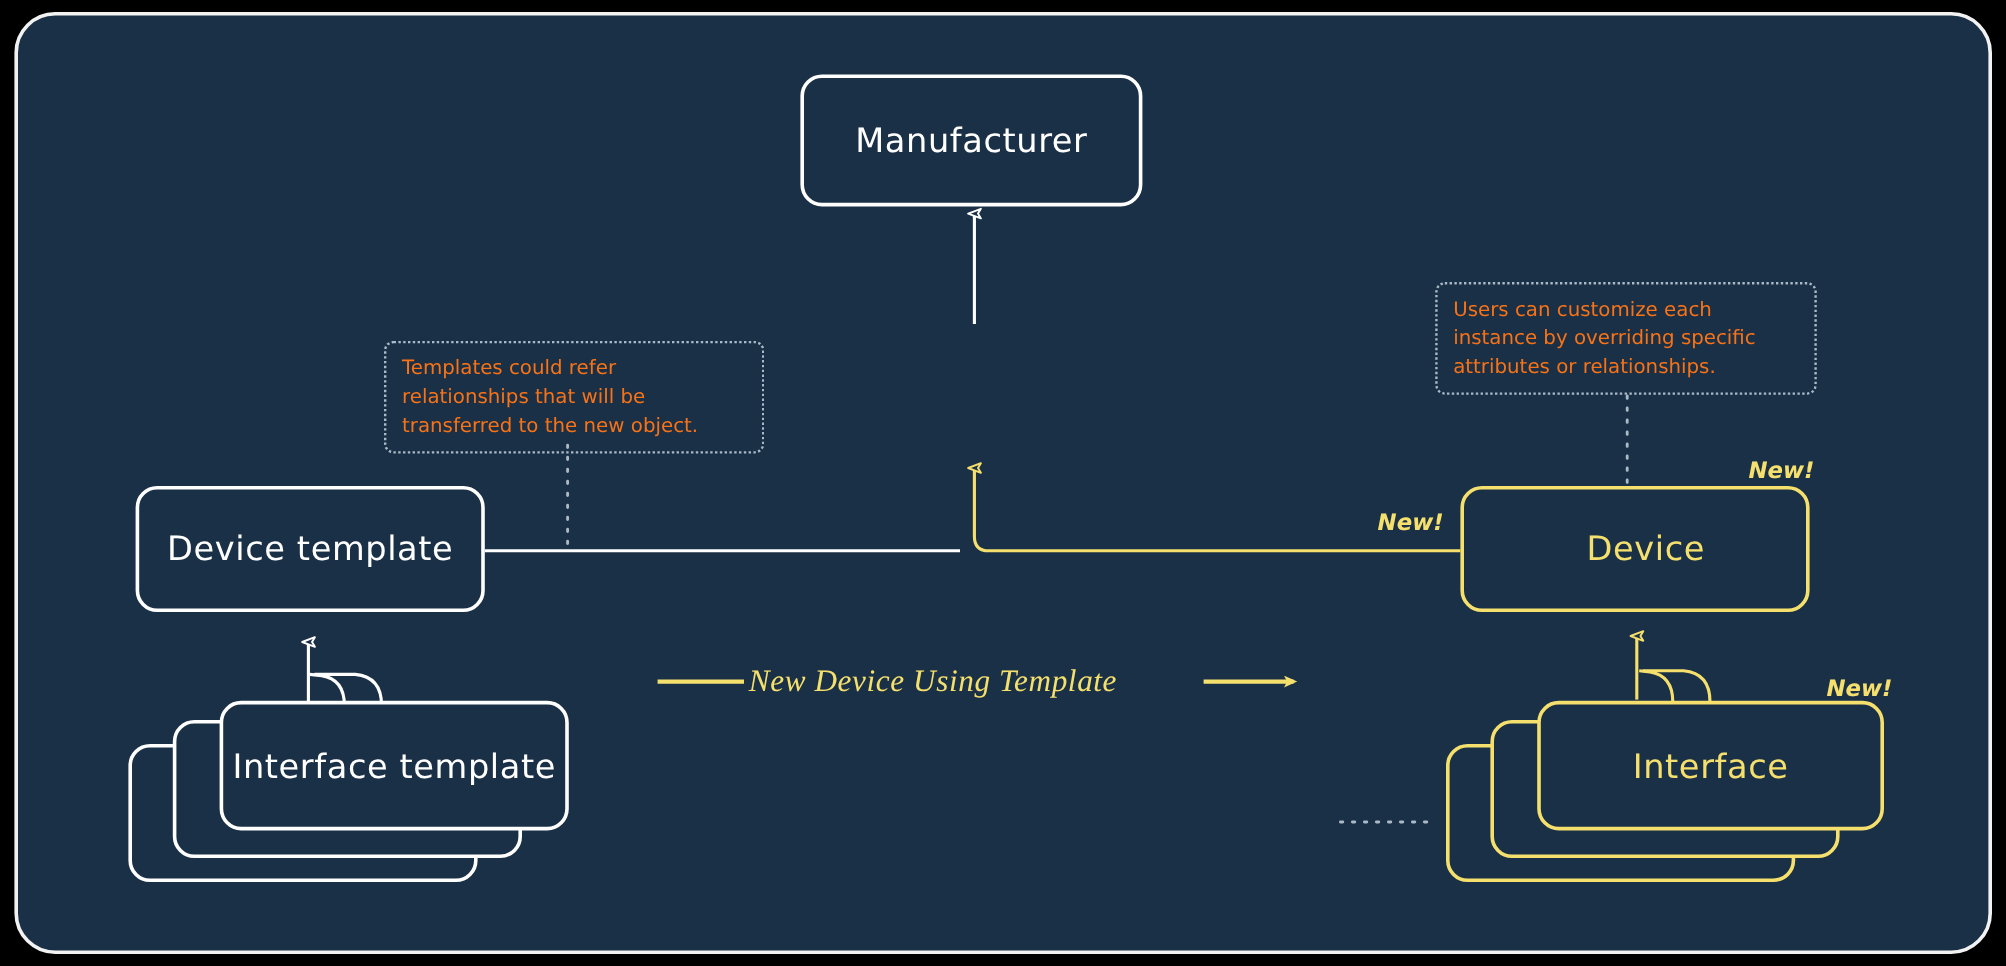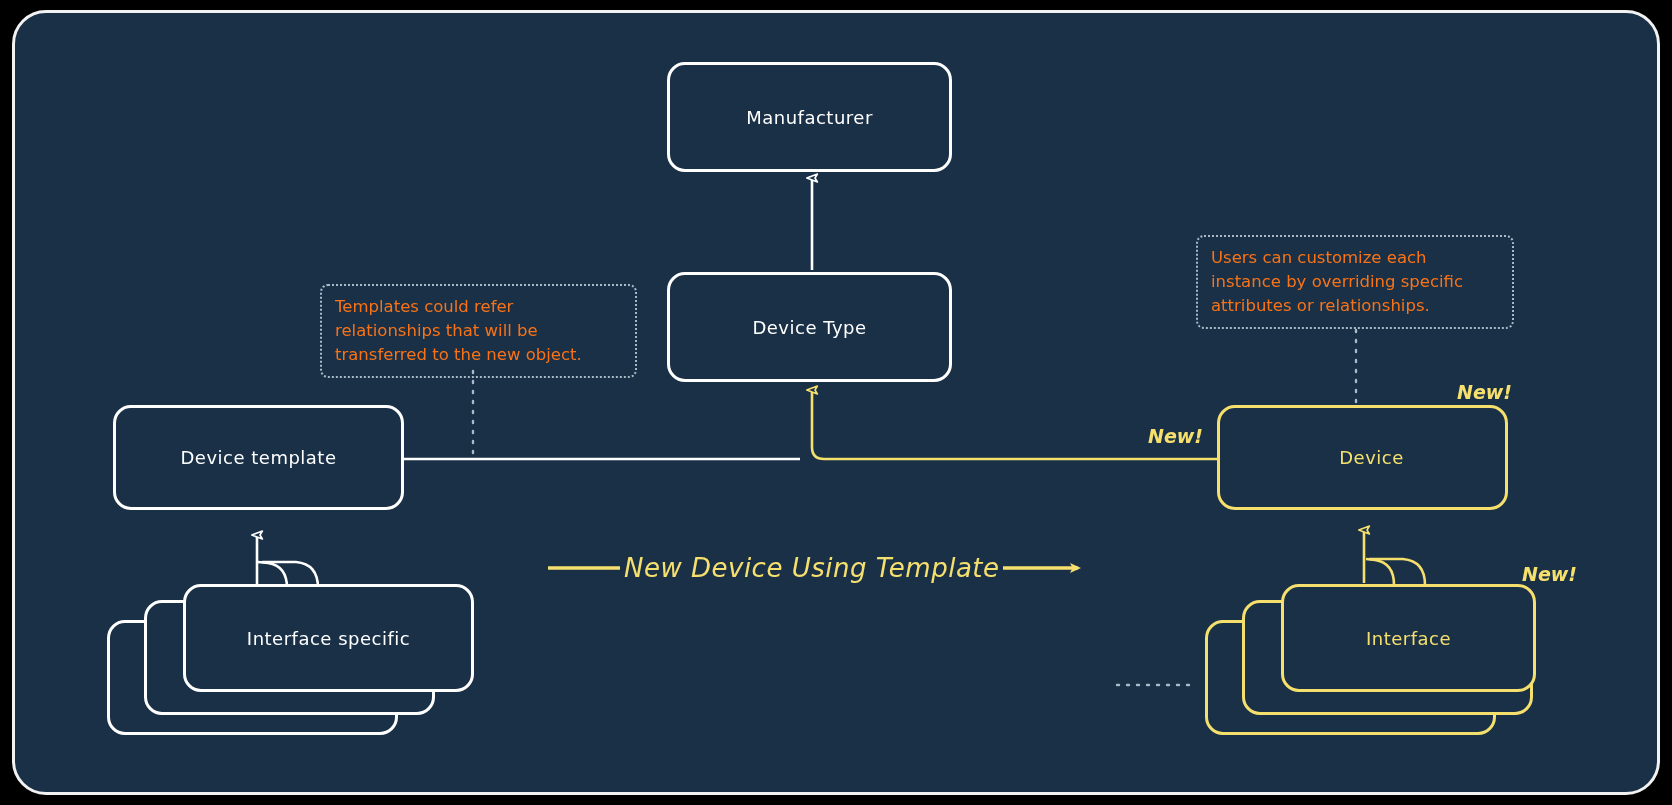--- a/index.html
+++ b/index.html
@@ -30,21 +30,21 @@
   .node{
     position:absolute;
     display:flex; align-items:center; justify-content:center;
     border-radius:18px;
     background:#1a3047;
     font-family:"DejaVu Sans", sans-serif;
     letter-spacing:.5px;
   }
   .node.white{ border:3px solid #ffffff; color:#ffffff; }
   .node.yellow{ border:3px solid #f6e06d; color:#f6e06d; }
-  .node .lbl{ font-size:18px; }
+  .node .lbl{ font-size:28px; }
 
   .stackshadow{
     position:absolute;
     border-radius:18px;
     background:#1a3047;
   }
   .stackshadow.white{ border:3px solid #ffffff; }
   .stackshadow.yellow{ border:3px solid #f6e06d; }
 
   .note{
@@ -67,20 +67,21 @@
     font-weight:600;
   }
 
   .arrowlabel{
     position:absolute;
     color:#f6e06d;
     font-size:26px;
     font-style:italic;
     letter-spacing:.5px;
     white-space:nowrap;
+    font-family:Liberation Serif, serif;
   }
 </style>
 </head>
 <body>
 
 <div id="stage">
   <div id="panel"></div>
 
   <svg class="layer" viewBox="0 0 1672 805">
     <defs>
@@ -134,41 +135,38 @@
 
     <g>
       <path d="M1117,685 L1190,685" stroke="#a9b9c6" stroke-width="2.4" fill="none" stroke-dasharray="2 8" stroke-linecap="round"></path>
     </g>
   </svg>
 
   <div class="node white" style="left:667px; top:62px; width:285px; height:110px;">
     <span class="lbl">Manufacturer</span>
   </div>
 
-  <div class="node white" style="left:667px; top:272px; width:285px; height:110px;">
-    <span class="lbl">Device Type</span>
-  </div>
 
   <div class="node white" style="left:113px; top:405px; width:291px; height:105px;">
     <span class="lbl">Device template</span>
   </div>
 
   <div class="stackshadow white" style="left:107px; top:620px; width:291px; height:115px;"></div>
   <div class="stackshadow white" style="left:144px; top:600px; width:291px; height:115px;"></div>
   <div class="node white" style="left:183px; top:584px; width:291px; height:108px;">
-    <span class="lbl">Interface specific</span>
+    <span class="lbl">Interface template</span>
   </div>
 
   <div class="node yellow" style="left:1217px; top:405px; width:291px; height:105px;padding-left:18px;">
     <span class="lbl">Device</span>
   </div>
 
   <div class="stackshadow yellow" style="left:1205px; top:620px; width:291px; height:115px;"></div>
   <div class="stackshadow yellow" style="left:1242px; top:600px; width:291px; height:115px;"></div>
-  <div class="node yellow" style="left:1281px; top:584px; width:255px; height:108px;">
+  <div class="node yellow" style="left:1281px; top:584px; width:289px; height:108px;">
     <span class="lbl">Interface</span>
   </div>
 
   <div class="note" style="left:320px; top:284px; width:317px;">Templates could refer
 relationships that will be
 transferred to the new object.</div>
 
   <div class="note" style="left:1196px; top:235px; width:318px;">Users can customize each
 instance by overriding specific
 attributes or relationships.</div>

